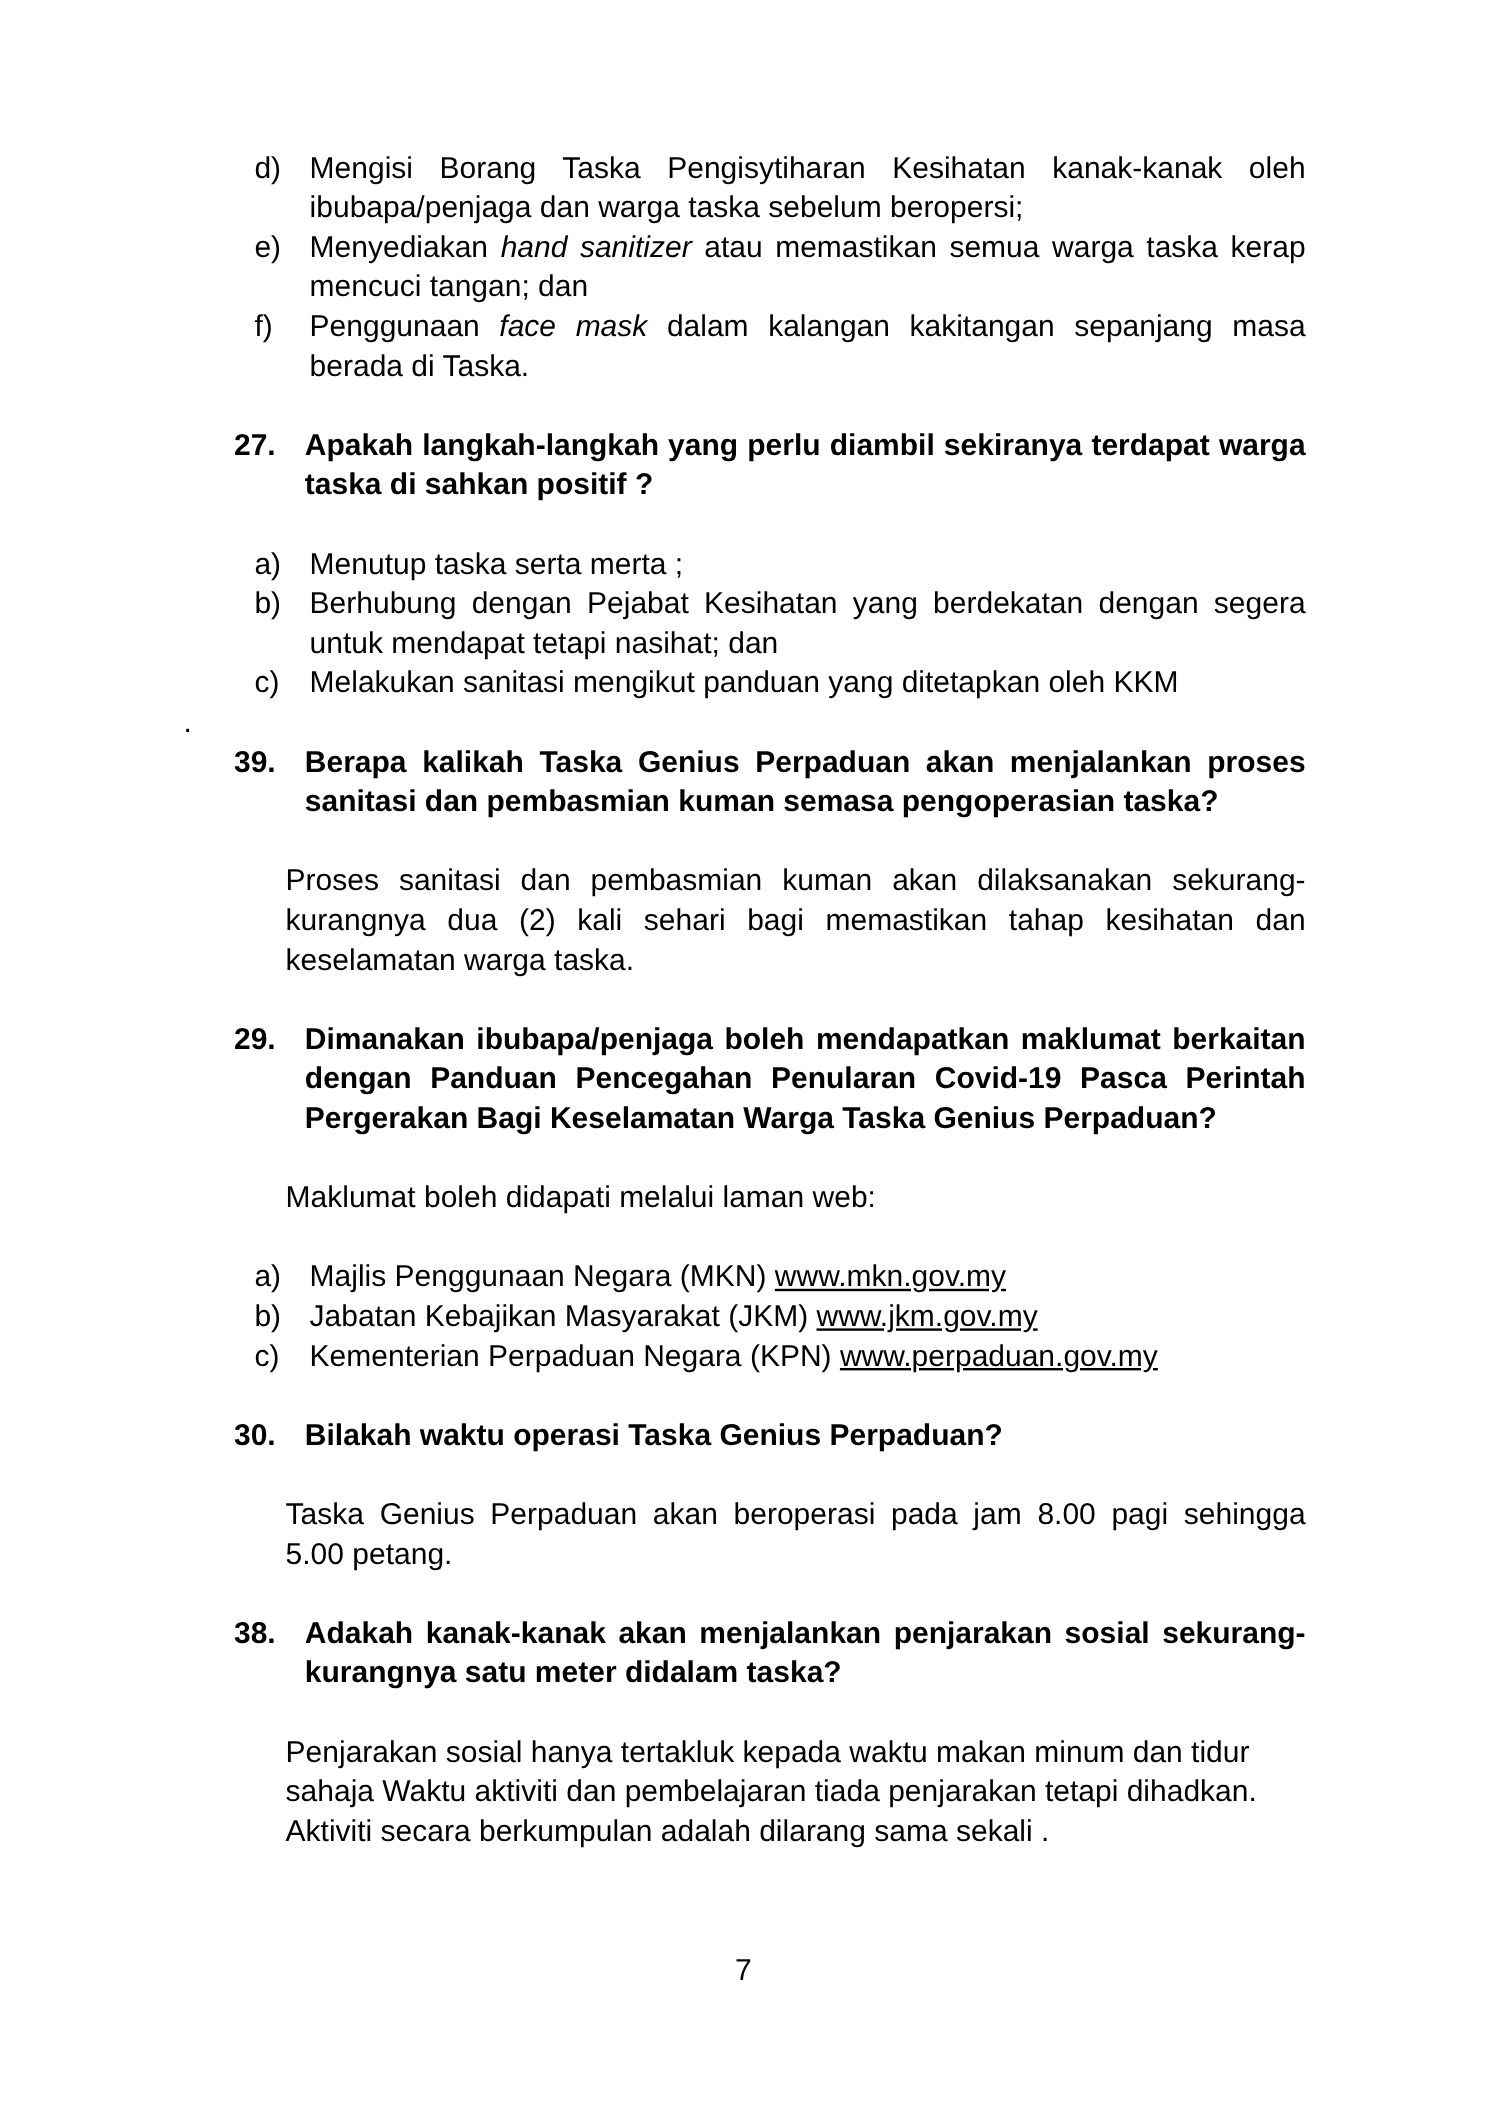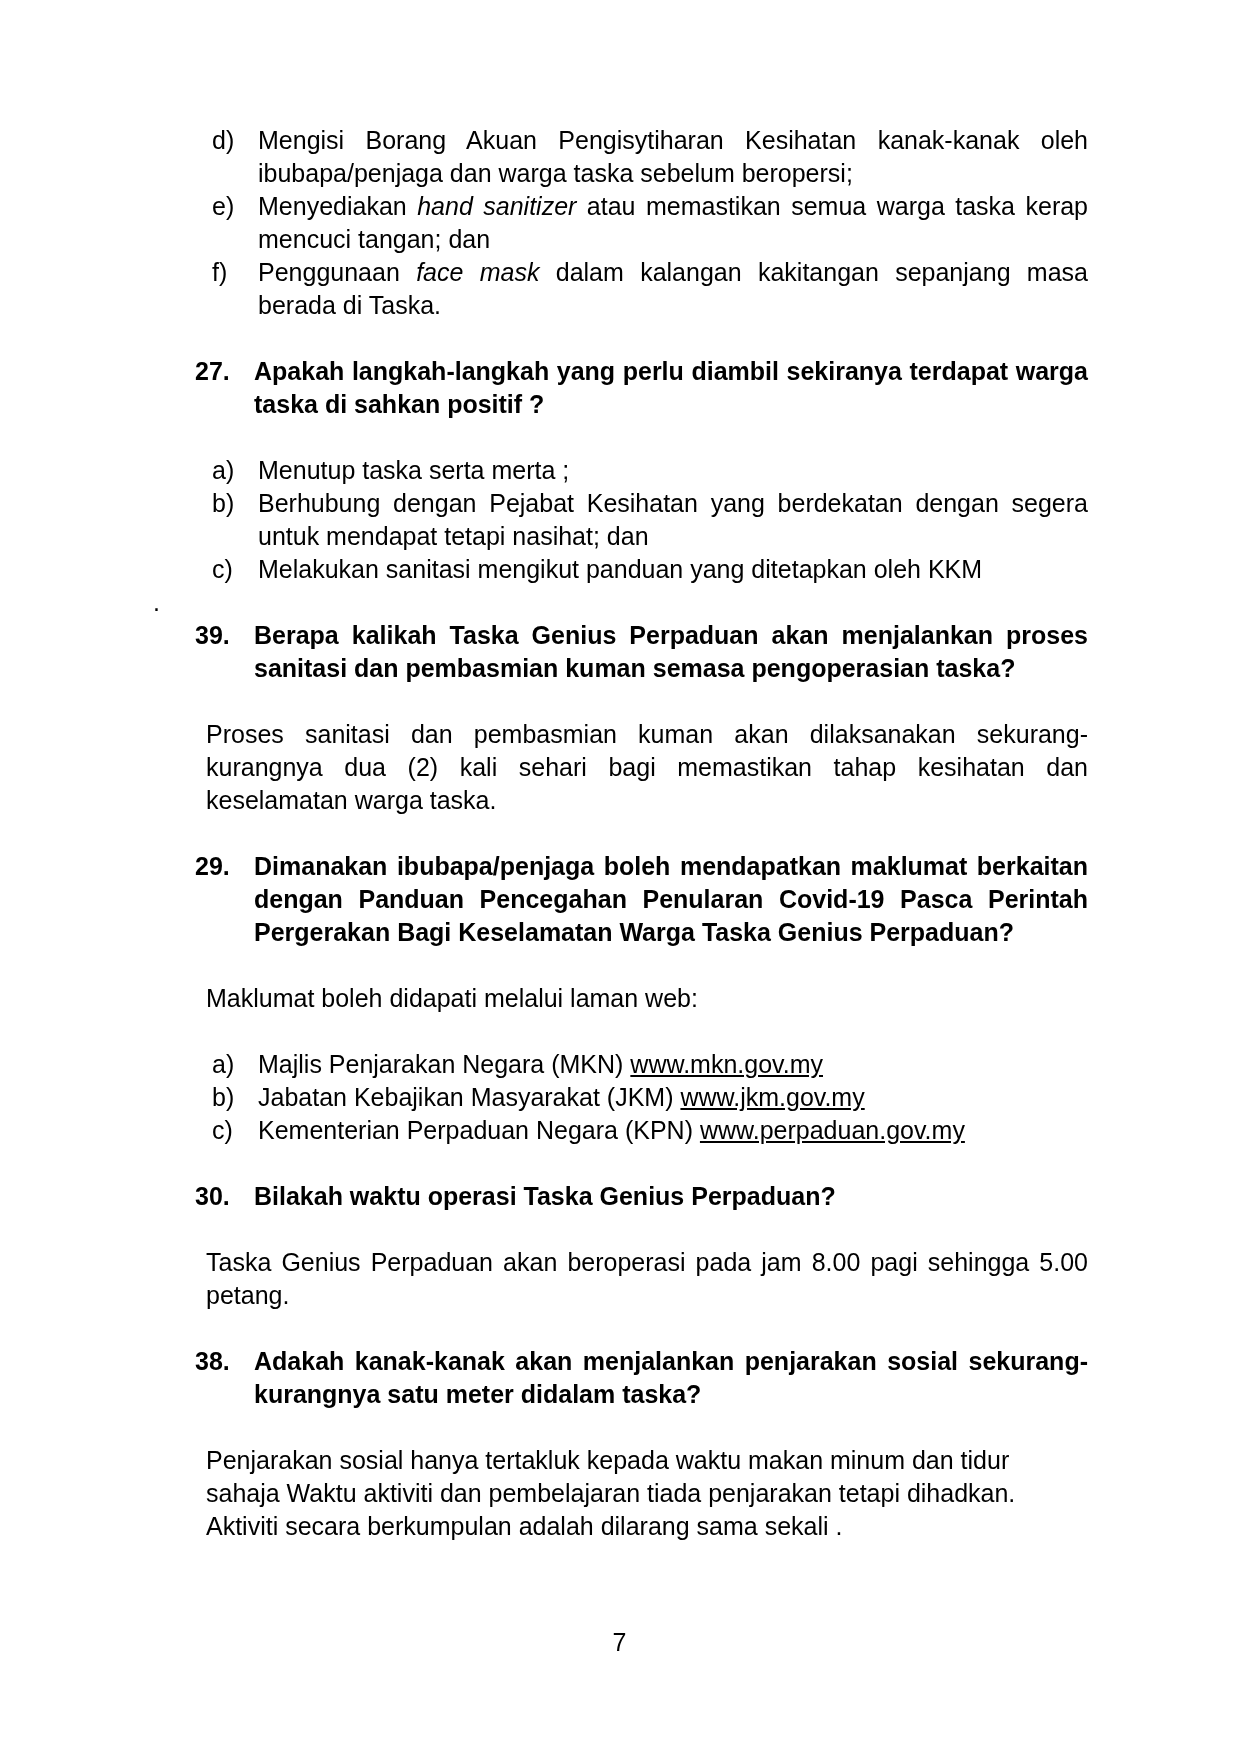--- a/index.html
+++ b/index.html
@@ -19,21 +19,21 @@
     position: absolute;
     left: 153px;
     top: 124px;
     width: 935px;
   }
   .block { margin: 0 0 33px 0; }
   .tight { margin-bottom: 0; }
   .question { display: flex; font-weight: bold; margin-left: 42px; }
   .qnum { flex: none; width: 59px; }
   .qtitle { flex: 1; }
-  .para { margin-left: 53px; }
+  .para { margin-left: 85px; }
   .list { margin-left: 59px; }
   .list-item { display: flex; }
   .marker { flex: none; width: 46px; }
   .itext { flex: 1; }
   .justify { text-align: justify; }
   .i { font-style: italic; }
   .u { text-decoration: underline; text-align: right; }
   .stray { margin-bottom: 0; }
   .page-num {
     position: absolute;
@@ -44,21 +44,21 @@
   }
 </style>
 </head>
 <body>
 
 <div class="page">
   <div class="content" id="content">
       <div class="block list">
         <div class="list-item">
           <span class="marker">d)</span>
-          <div class="itext justify"><span>Mengisi Borang Akuan Pengisytiharan Kesihatan kanak-kanak oleh ibubapa/penjaga dan warga taska sebelum beropersi;</span></div>
+          <div class="itext justify"><span>Mengisi Borang Taska Pengisytiharan Kesihatan kanak-kanak oleh ibubapa/penjaga dan warga taska sebelum beropersi;</span></div>
         </div>
         <div class="list-item">
           <span class="marker">e)</span>
           <div class="itext justify"><span>Menyediakan </span><span class="i">hand sanitizer</span><span> atau memastikan semua warga taska kerap mencuci tangan; dan</span></div>
         </div>
         <div class="list-item">
           <span class="marker">f)</span>
           <div class="itext justify"><span>Penggunaan </span><span class="i">face mask</span><span> dalam kalangan kakitangan sepanjang masa berada di Taska.</span></div>
         </div>
       </div>
@@ -87,21 +87,21 @@
       </div>
       <div class="block para justify">Proses sanitasi dan pembasmian kuman akan dilaksanakan sekurang-kurangnya dua (2) kali sehari bagi memastikan tahap kesihatan dan keselamatan warga taska.</div>
       <div class="block question">
         <span class="qnum">29.</span>
         <div class="qtitle justify">Dimanakan ibubapa/penjaga boleh mendapatkan maklumat berkaitan dengan Panduan Pencegahan Penularan Covid-19 Pasca Perintah Pergerakan Bagi Keselamatan Warga Taska Genius Perpaduan?</div>
       </div>
       <div class="block para">Maklumat boleh didapati melalui laman web:</div>
       <div class="block list">
         <div class="list-item">
           <span class="marker">a)</span>
-          <div class="itext"><span>Majlis Penjarakan Negara (MKN) </span><span class="u">www.mkn.gov.my</span></div>
+          <div class="itext"><span>Majlis Penggunaan Negara (MKN) </span><span class="u">www.mkn.gov.my</span></div>
         </div>
         <div class="list-item">
           <span class="marker">b)</span>
           <div class="itext"><span>Jabatan Kebajikan Masyarakat (JKM) </span><span class="u">www.jkm.gov.my</span></div>
         </div>
         <div class="list-item">
           <span class="marker">c)</span>
           <div class="itext"><span>Kementerian Perpaduan Negara (KPN) </span><span class="u">www.perpaduan.gov.my</span></div>
         </div>
       </div>

